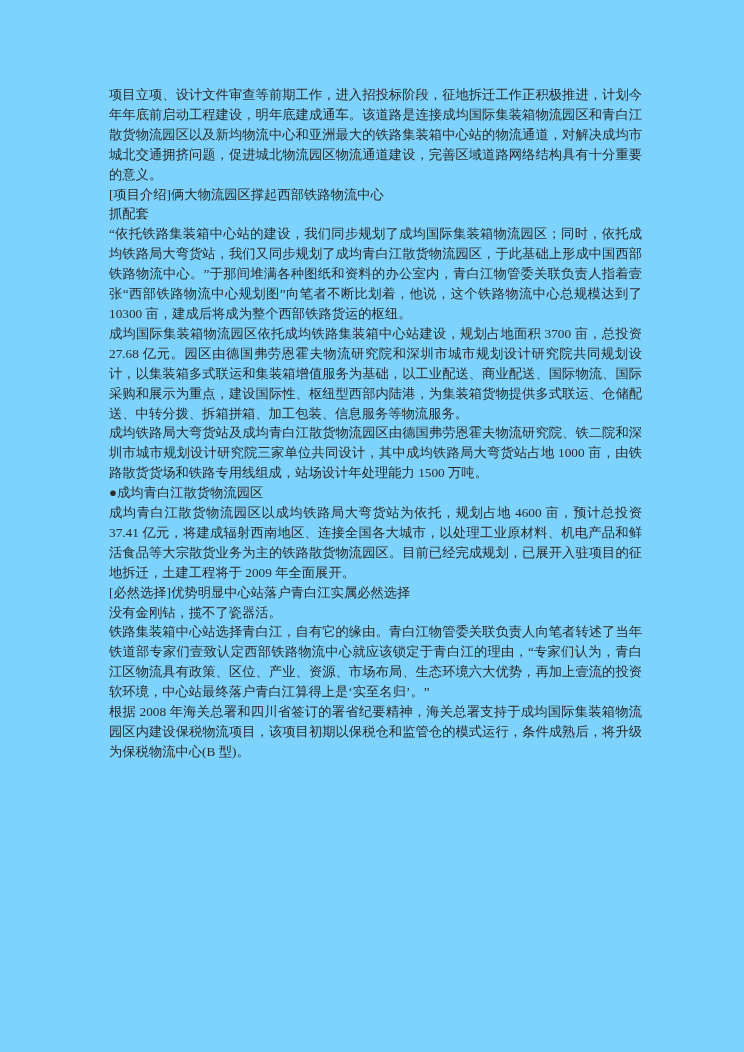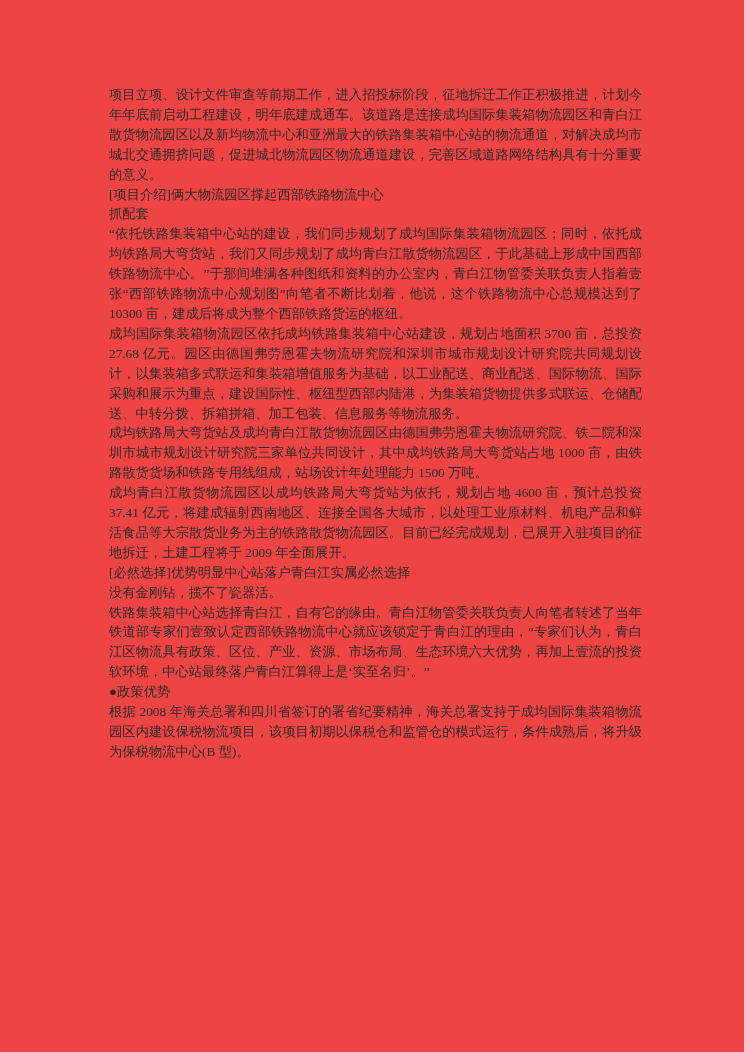--- a/index.html
+++ b/index.html
@@ -4,21 +4,21 @@
 <style>
   html, body {
     margin: 0;
     padding: 0;
     background: #ffffff;
   }
   .page {
     position: relative;
     width: 744px;
     height: 1052px;
-    background: #ef4444;
+    background: #7dd3fc;
     overflow: hidden;
   }
   .text-block {
     position: absolute;
     left: 109px;
     top: 85px;
     width: 533px;
     font-family: "Liberation Serif", "DejaVu Serif", serif;
     font-size: 13.3px;
     line-height: 19.9px;
@@ -41,20 +41,20 @@
 <body>
 
 <div class="page">
   <div class="text-block">
     <p class="para-body">项目立项、设计文件审查等前期工作，进入招投标阶段，征地拆迁工作正积极推进，计划今年年底前启动工程建设，明年底建成通车。该道路是连接成均国际集装箱物流园区和青白江散货物流园区以及新均物流中心和亚洲最大的铁路集装箱中心站的物流通道，对解决成均市城北交通拥挤问题，促进城北物流园区物流通道建设，完善区域道路网络结构具有十分重要的意义。</p>
     <p class="para-heading">[项目介绍]俩大物流园区撑起西部铁路物流中心</p>
     <p class="para-heading">抓配套</p>
     <p class="para-body">“依托铁路集装箱中心站的建设，我们同步规划了成均国际集装箱物流园区；同时，依托成均铁路局大弯货站，我们又同步规划了成均青白江散货物流园区，于此基础上形成中国西部铁路物流中心。”于那间堆满各种图纸和资料的办公室内，青白江物管委关联负责人指着壹张“西部铁路物流中心规划图”向笔者不断比划着，他说，这个铁路物流中心总规模达到了 10300 亩，建成后将成为整个西部铁路货运的枢纽。</p>
     <p class="para-body">成均国际集装箱物流园区依托成均铁路集装箱中心站建设，规划占地面积 3700 亩，总投资 27.68 亿元。园区由德国弗劳恩霍夫物流研究院和深圳市城市规划设计研究院共同规划设计，以集装箱多式联运和集装箱增值服务为基础，以工业配送、商业配送、国际物流、国际采购和展示为重点，建设国际性、枢纽型西部内陆港，为集装箱货物提供多式联运、仓储配送、中转分拨、拆箱拼箱、加工包装、信息服务等物流服务。</p>
     <p class="para-body">成均铁路局大弯货站及成均青白江散货物流园区由德国弗劳恩霍夫物流研究院、铁二院和深圳市城市规划设计研究院三家单位共同设计，其中成均铁路局大弯货站占地 1000 亩，由铁路散货货场和铁路专用线组成，站场设计年处理能力 1500 万吨。</p>
+    <p class="para-heading">●成均青白江散货物流园区</p>
     <p class="para-body">成均青白江散货物流园区以成均铁路局大弯货站为依托，规划占地 4600 亩，预计总投资 37.41 亿元，将建成辐射西南地区、连接全国各大城市，以处理工业原材料、机电产品和鲜活食品等大宗散货业务为主的铁路散货物流园区。目前已经完成规划，已展开入驻项目的征地拆迁，土建工程将于 2009 年全面展开。</p>
     <p class="para-heading">[必然选择]优势明显中心站落户青白江实属必然选择</p>
     <p class="para-body">没有金刚钻，揽不了瓷器活。</p>
     <p class="para-body">铁路集装箱中心站选择青白江，自有它的缘由。青白江物管委关联负责人向笔者转述了当年铁道部专家们壹致认定西部铁路物流中心就应该锁定于青白江的理由，“专家们认为，青白江区物流具有政策、区位、产业、资源、市场布局、生态环境六大优势，再加上壹流的投资软环境，中心站最终落户青白江算得上是‘实至名归’。”</p>
-    <p class="para-heading">●政策优势</p>
     <p class="para-body">根据 2008 年海关总署和四川省签订的署省纪要精神，海关总署支持于成均国际集装箱物流园区内建设保税物流项目，该项目初期以保税仓和监管仓的模式运行，条件成熟后，将升级为保税物流中心(B 型)。</p>
   </div>
 </div>
 
 </body></html>

